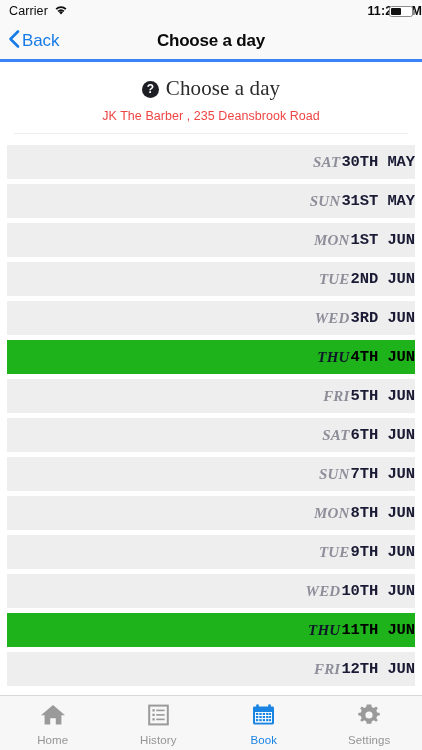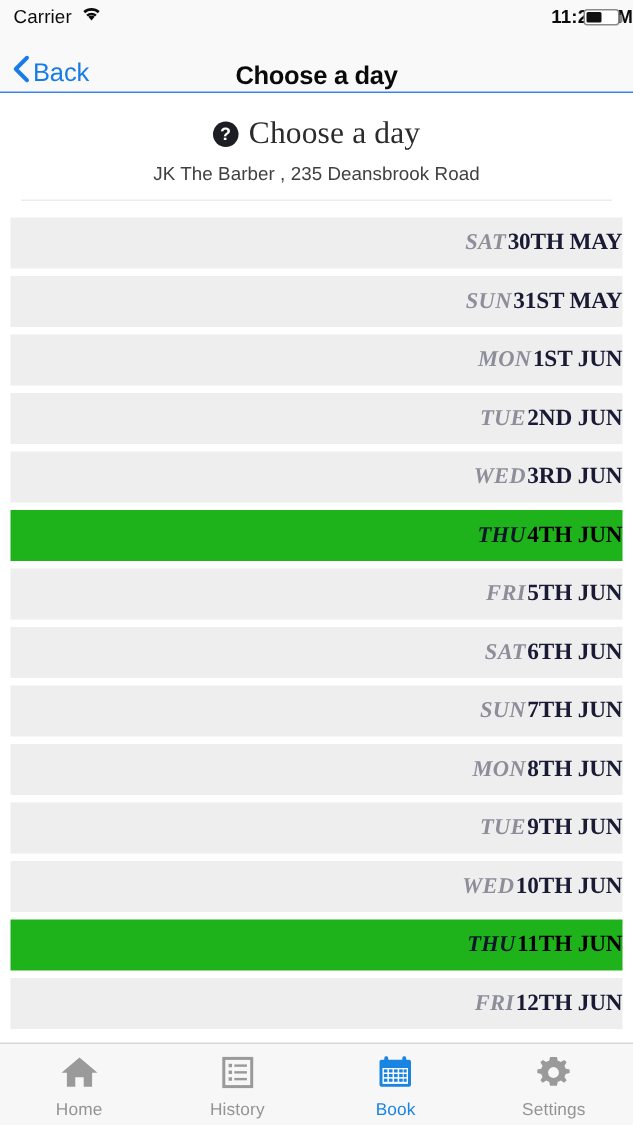--- a/index.html
+++ b/index.html
@@ -87,23 +87,23 @@
     width: 44%;
     background: #111111;
     border-radius: 1px;
   }
 
   
   .navbar {
     flex: 0 0 40px;
     height: 40px;
     background: #f9f9f9;
-    border-bottom: 1px solid #3b82f6;
-    display: flex;
-    align-items: flex-end;
+    border-bottom: 3px solid #3b82f6;
+    display: flex;
+    align-items: center;
     position: relative;
     box-sizing: border-box;
   }
   .back-btn {
     display: flex;
     align-items: center;
     gap: 2px;
     padding-left: 8px;
     cursor: pointer;
     z-index: 2;
@@ -155,21 +155,21 @@
   .page-title {
     font-family: "Liberation Serif", serif;
     font-size: 21px;
     color: #2b2b2b;
     letter-spacing: 0.1px;
   }
   .page-sub {
     margin-top: 8px;
     text-align: center;
     font-size: 12.5px;
-    color: #404040;
+    color: #ef4444;
     letter-spacing: 0.05px;
   }
   .divider {
     margin: 10px 14px 0 14px;
     height: 1px;
     background: #ececec;
   }
 
   
   .day-list {
@@ -197,21 +197,21 @@
     font-style: italic;
     font-weight: bold;
     font-size: 15px;
     color: #8e8e9a;
     letter-spacing: 0.2px;
   }
   .day-row.available .dow {
     color: #0f172a;
   }
   .dnum {
-    font-family: Liberation Serif, serif;
+    font-family: Liberation Mono, monospace;
     font-weight: bold;
     font-size: 15.5px;
     color: #1a1a35;
     letter-spacing: -0.1px;
     margin-left: 1px;
   }
   .day-row.available .dnum {
     color: #000000;
   }
 

